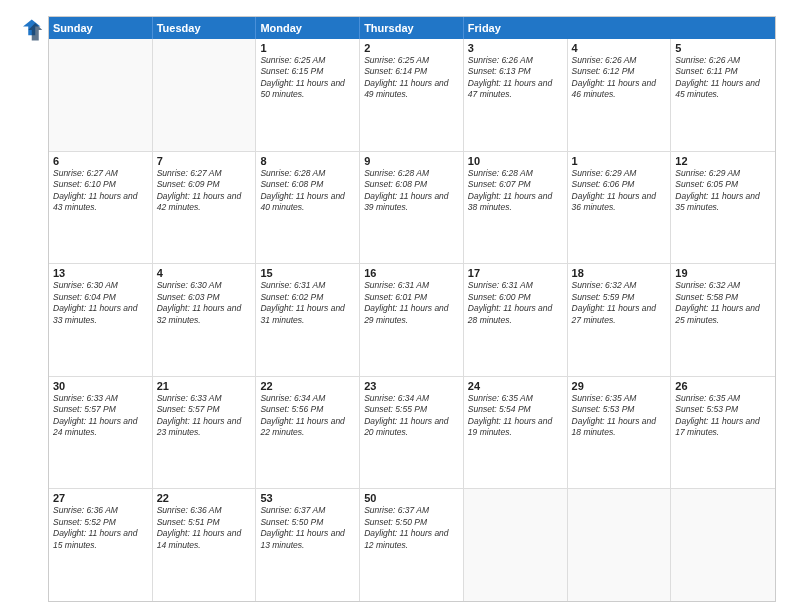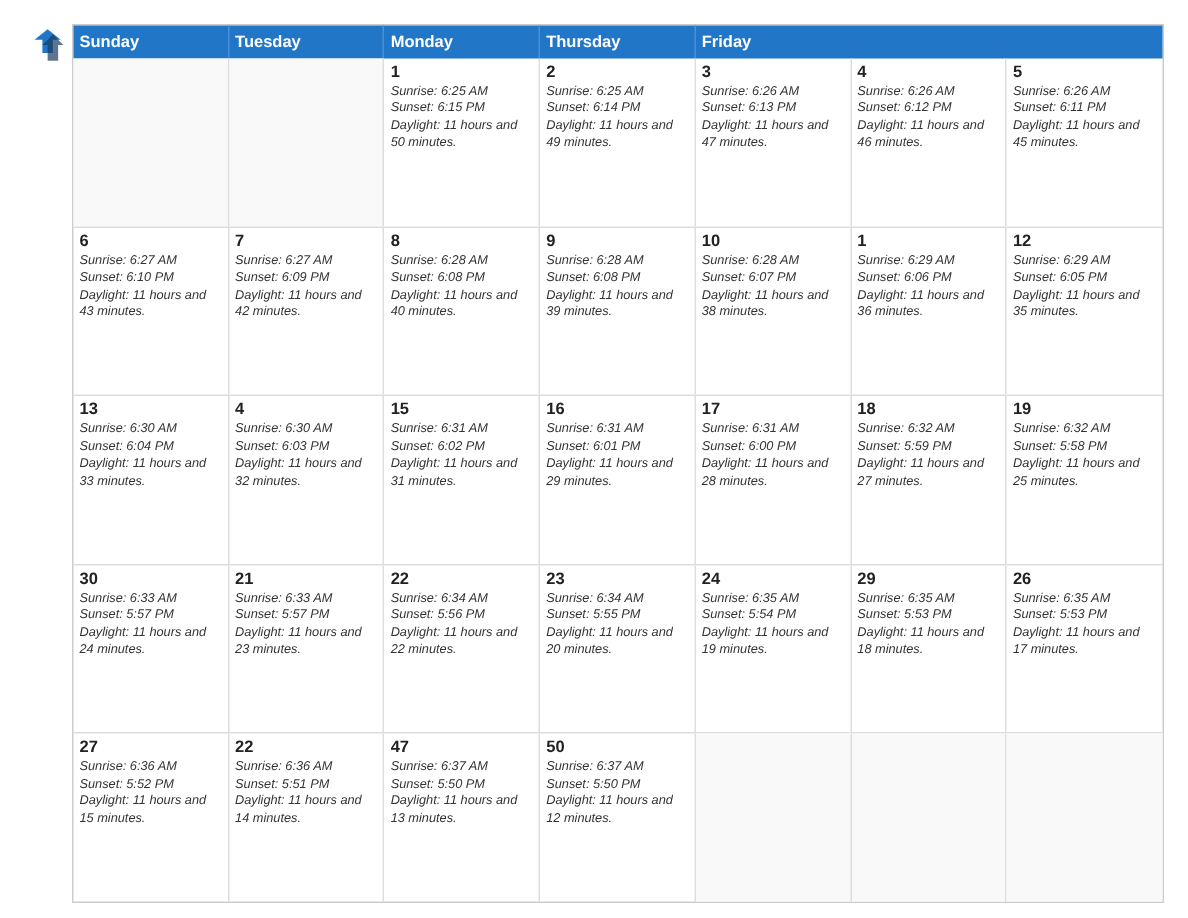--- a/index.html
+++ b/index.html
@@ -315,21 +315,21 @@
 Sunset: 5:52 PM
 Daylight: 11 hours and 15 minutes.</div>
           </div>
           <div class="cal-cell">
             <span class="day-number">22</span>
             <div class="cell-text" style="white-space: pre-line;">Sunrise: 6:36 AM
 Sunset: 5:51 PM
 Daylight: 11 hours and 14 minutes.</div>
           </div>
           <div class="cal-cell">
-            <span class="day-number">47</span>
+            <span class="day-number">53</span>
             <div class="cell-text" style="white-space: pre-line;">Sunrise: 6:37 AM
 Sunset: 5:50 PM
 Daylight: 11 hours and 13 minutes.</div>
           </div>
           <div class="cal-cell">
             <span class="day-number">50</span>
             <div class="cell-text" style="white-space: pre-line;">Sunrise: 6:37 AM
 Sunset: 5:50 PM
 Daylight: 11 hours and 12 minutes.</div>
           </div>

